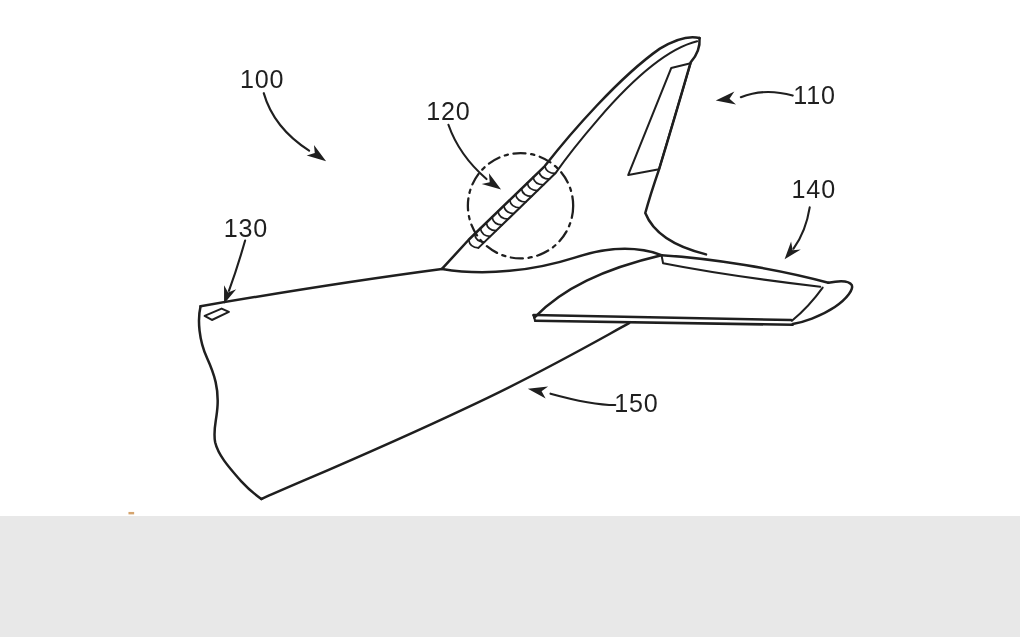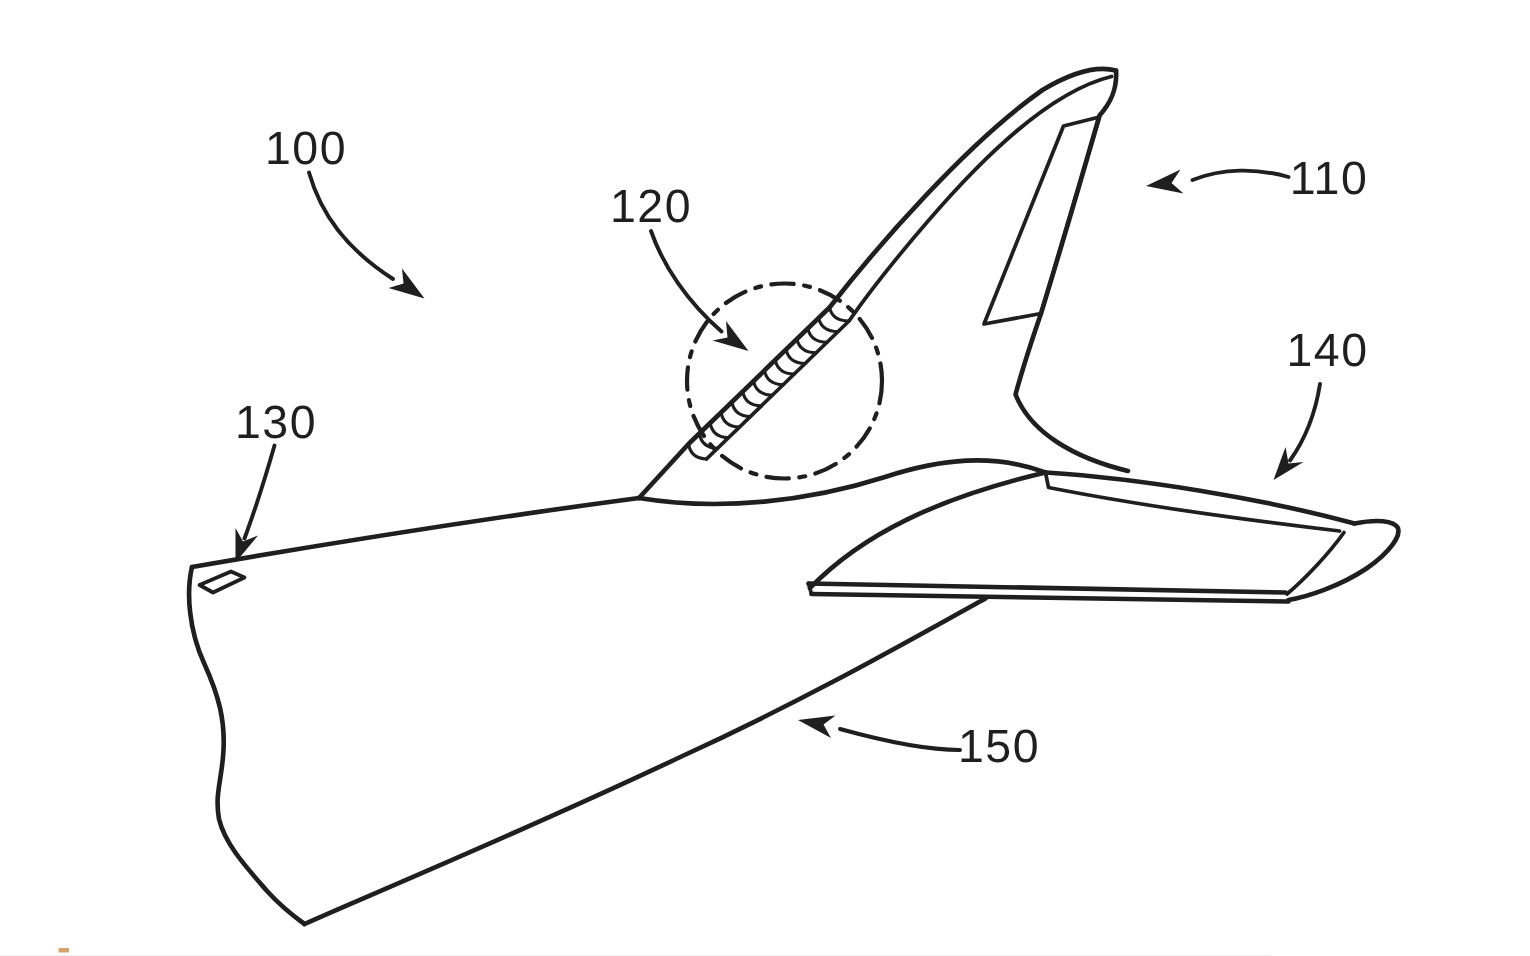--- a/index.html
+++ b/index.html
@@ -1,18 +1,18 @@
 <!DOCTYPE html>
 <html><head>
 <meta charset="utf-8">
 <style>
   html,body{margin:0;padding:0;background:#e8e8e8;}
   .stage{
     position:relative;
-    width:1020px;height:637px;
+    width:1020px;height:516px;
     margin:0 auto;
     background:#ffffff;
     overflow:hidden;
     font-family:"Liberation Sans", sans-serif;
   }
   svg{display:block;width:100%;height:100%;}
   .ink path, .ink circle, .ink line{
     fill:none;
     stroke:#1f1f1f;
     stroke-linecap:round;

